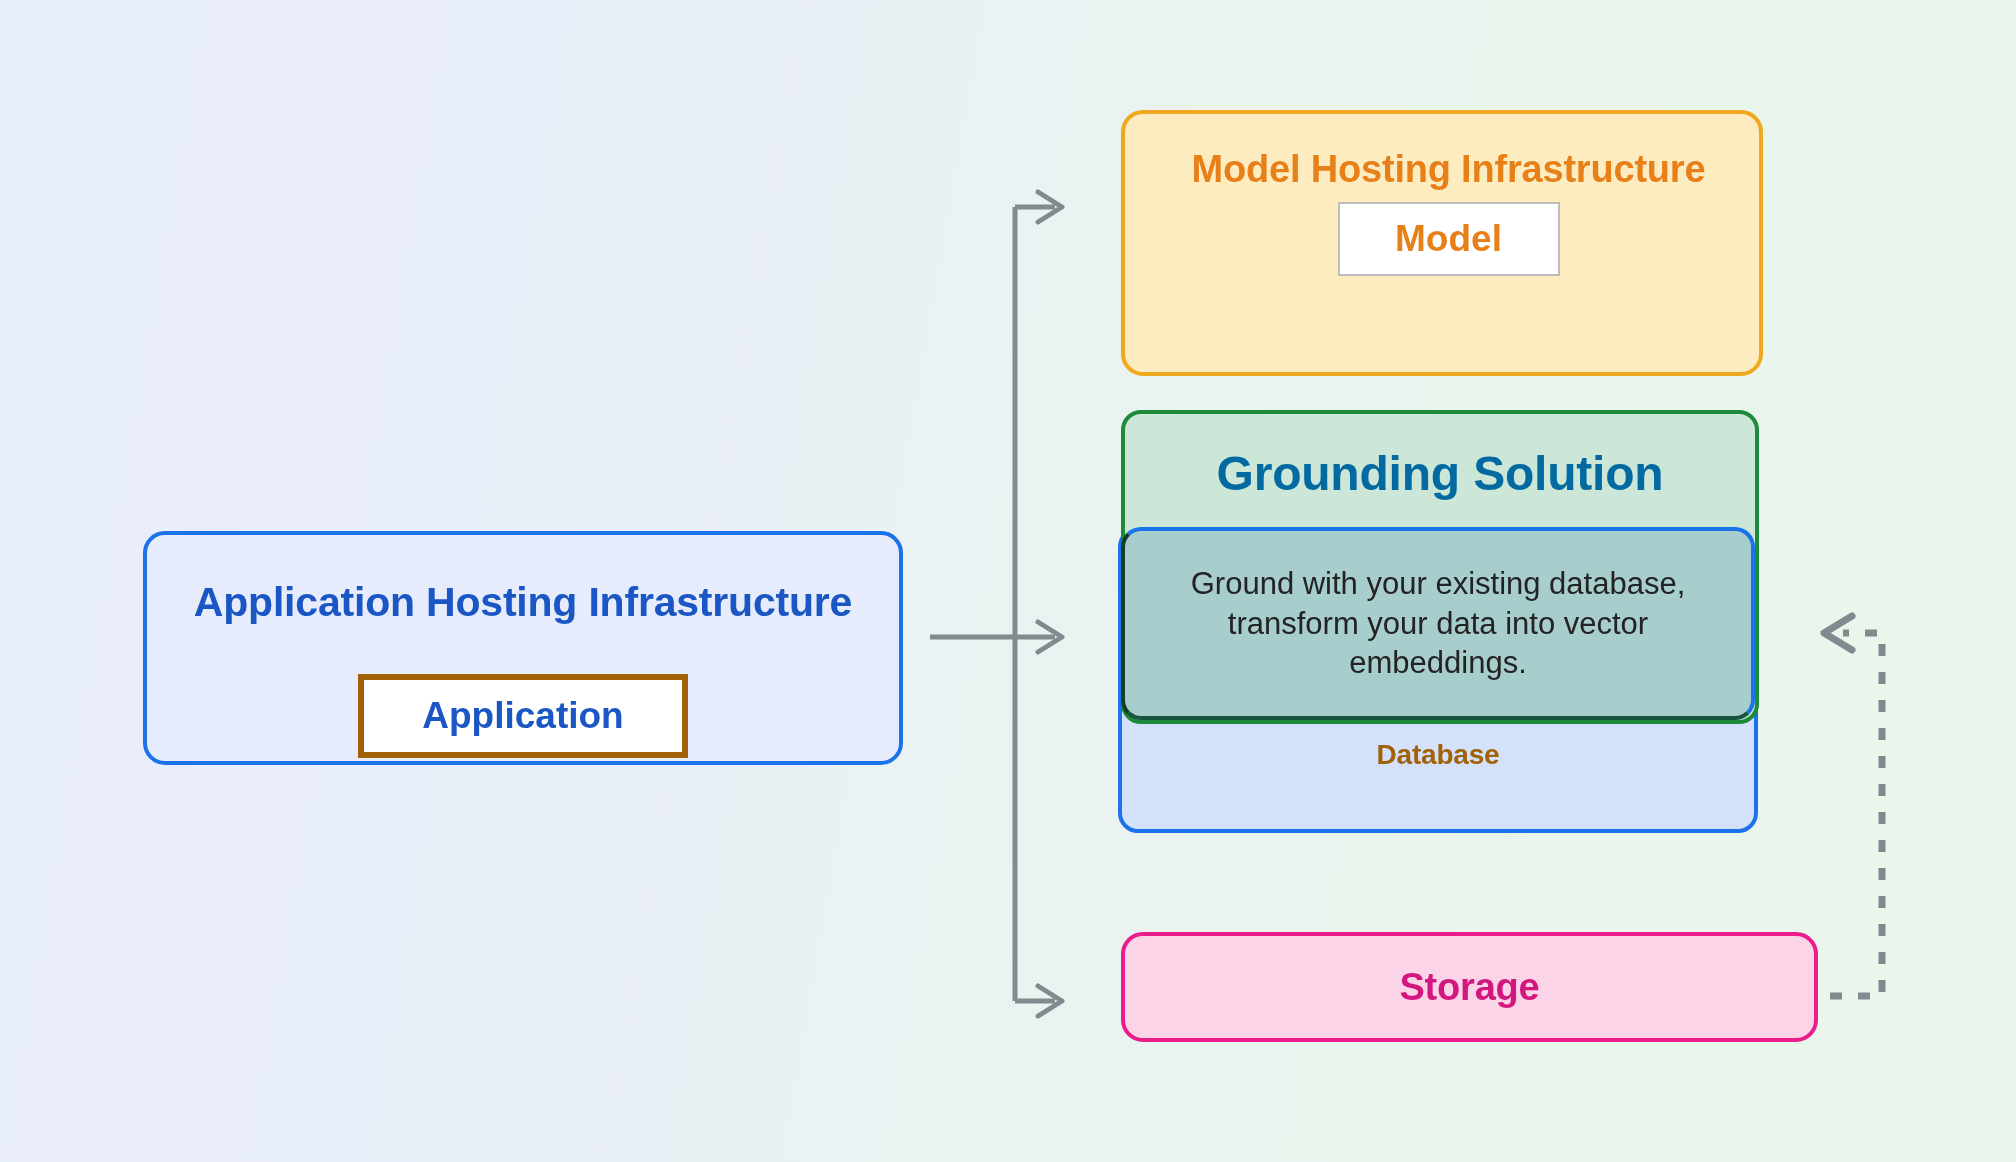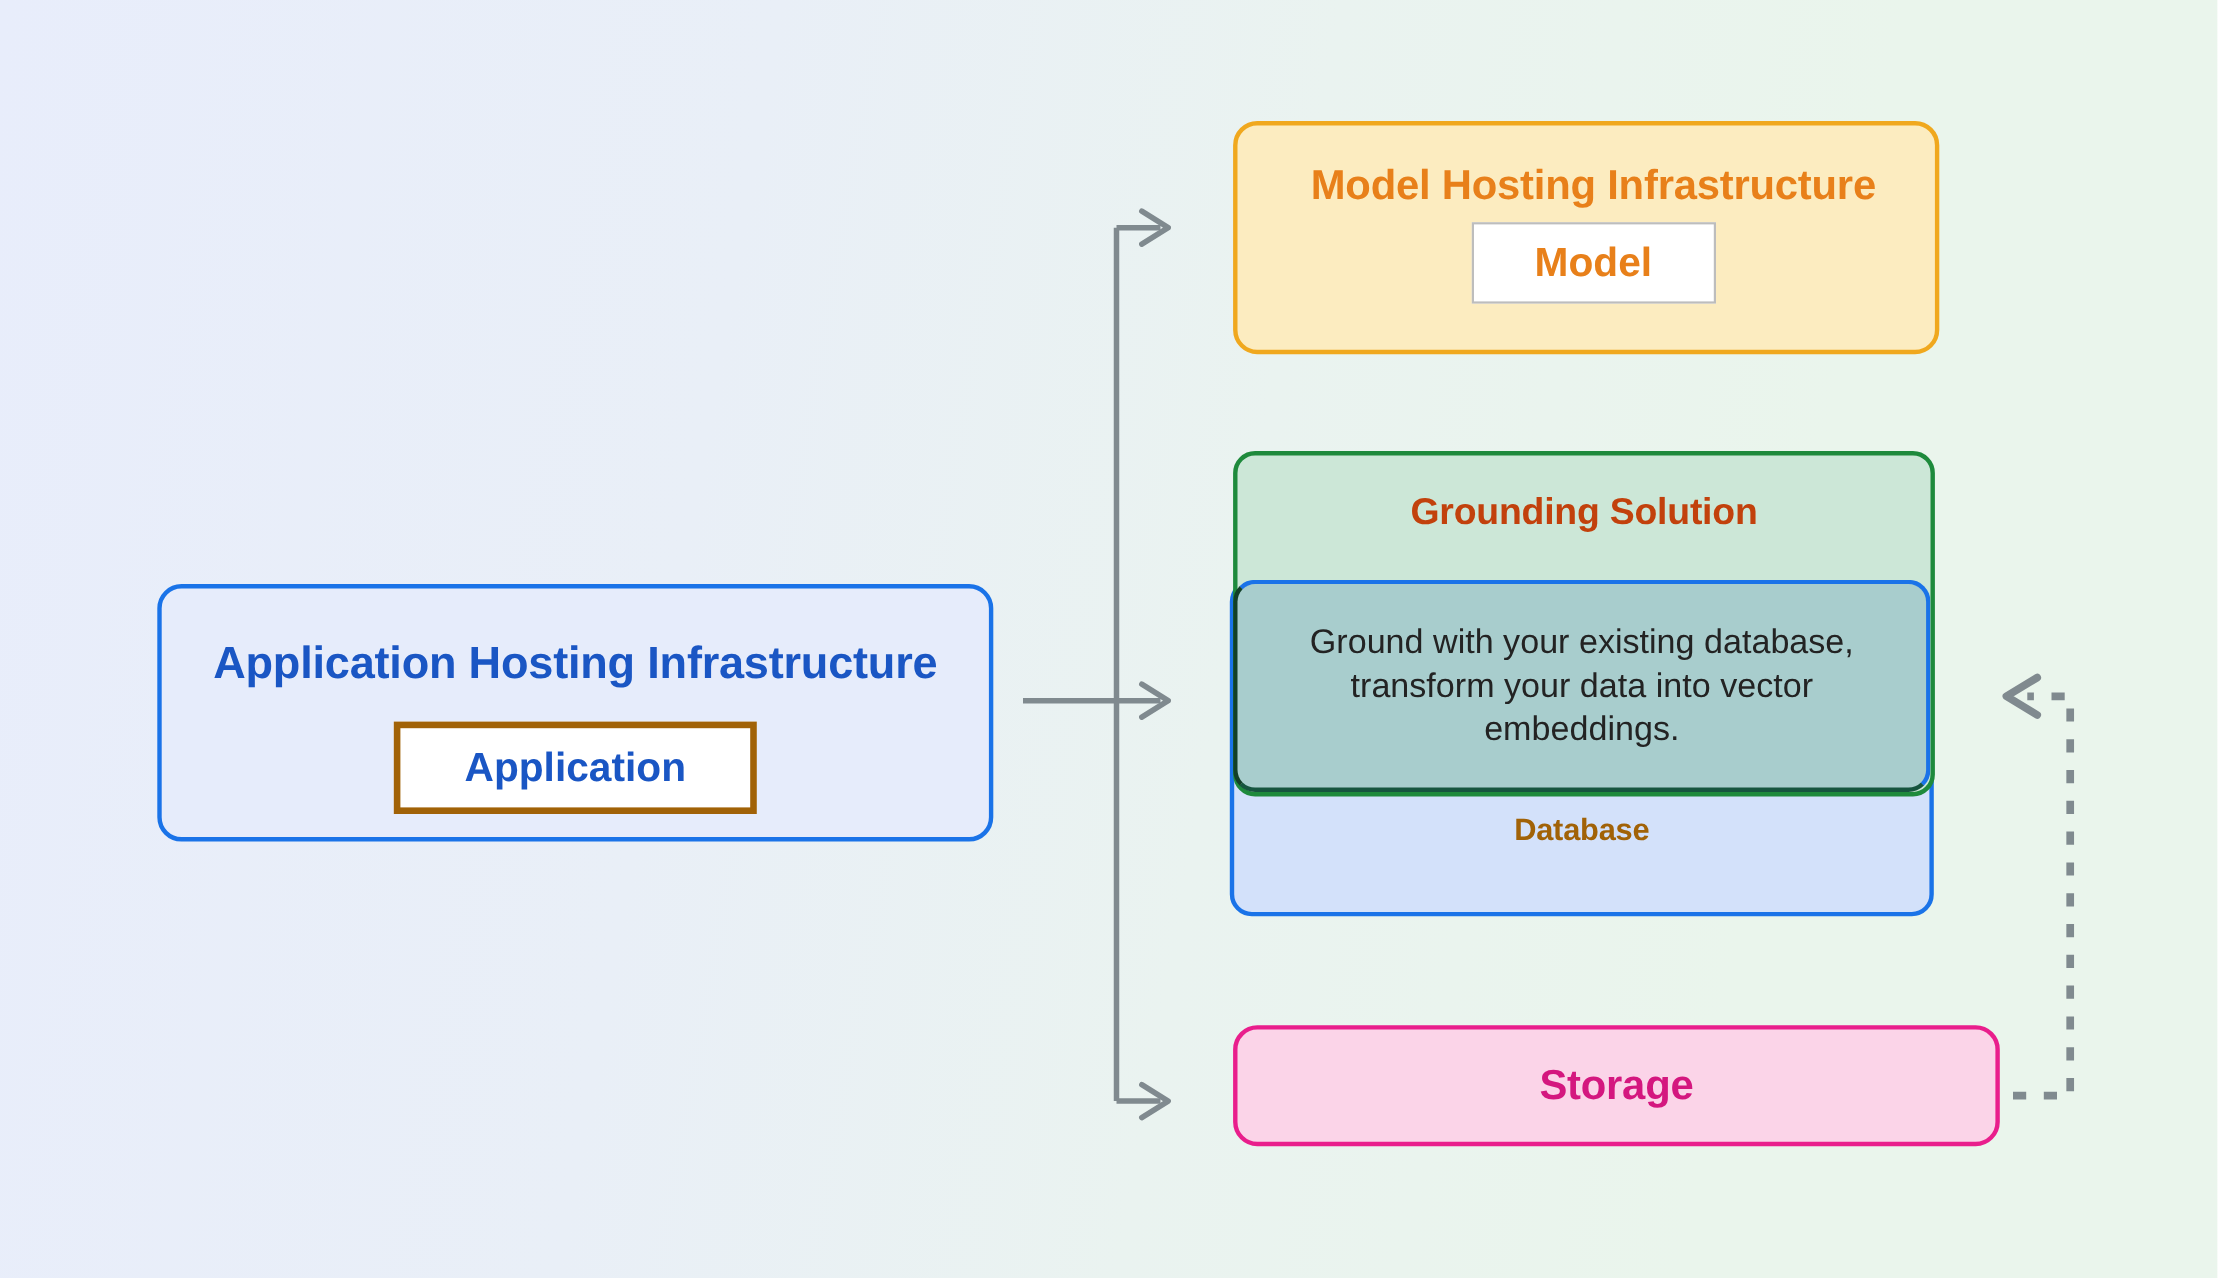--- a/index.html
+++ b/index.html
@@ -33,20 +33,21 @@
 
   
   #app-host {
     left: 143px;
     top: 531px;
     width: 760px;
     height: 234px;
     border: 4px solid #1a73e8;
     border-radius: 22px;
     background: #e6ecfb;
+    gap: 18px;
   }
   #app-host .node-title {
     color: #1a56c4;
     font-size: 41px;
     margin-top: 44px;
   }
   #app-host .inner-chip {
     margin-top: 30px;
     width: 318px;
     height: 72px;
@@ -58,21 +59,21 @@
     color: #1a56c4;
     font-size: 37px;
     font-weight: bold;
   }
 
   
   #model-host {
     left: 1121px;
     top: 110px;
     width: 642px;
-    height: 212px;
+    height: 266px;
     border: 4px solid #f0a81e;
     border-radius: 22px;
     background: #fcecc0;
     padding-left: 13px;
   }
   #model-host .node-title {
     color: #e8801a;
     font-size: 38px;
     margin-top: 34px;
   }
@@ -95,22 +96,22 @@
     left: 1121px;
     top: 410px;
     width: 638px;
     height: 314px;
     border: 4px solid #1e8a3c;
     border-radius: 20px;
     background: #cce7d7;
     z-index: 2;
   }
   #grounding .node-title {
-    color: #c2410c;
-    font-size: 34px;
+    color: #0369a1;
+    font-size: 48px;
     margin-top: 32px;
   }
 
   
   #database {
     left: 1118px;
     top: 527px;
     width: 640px;
     height: 306px;
     border: 4px solid #1a73e8;

